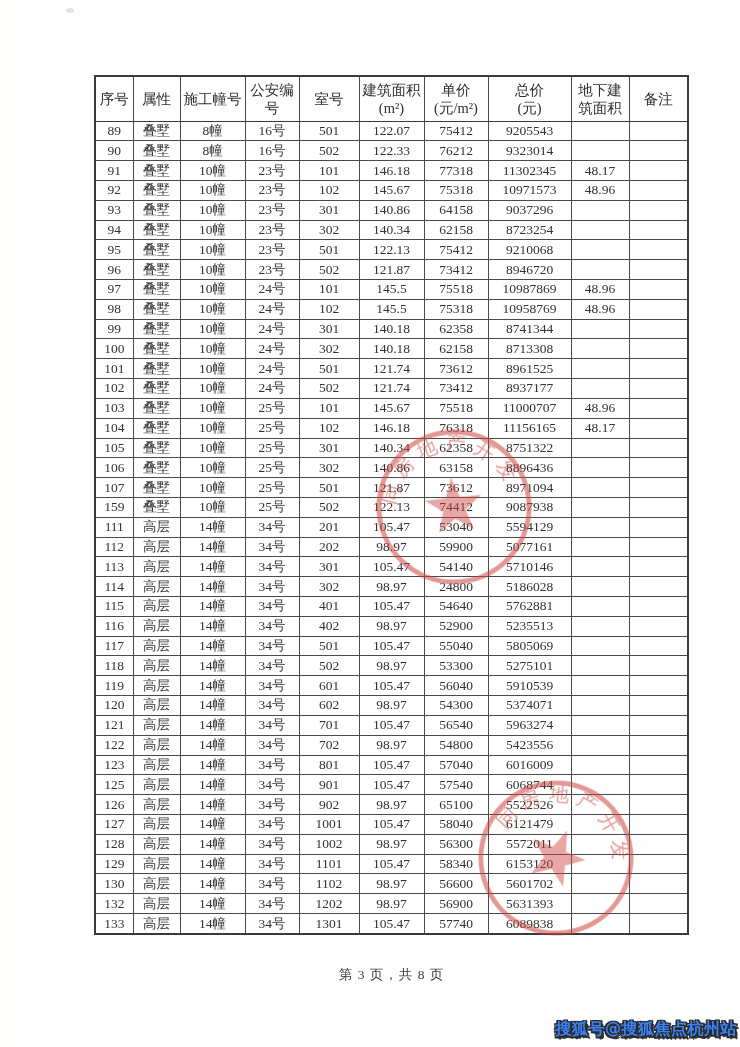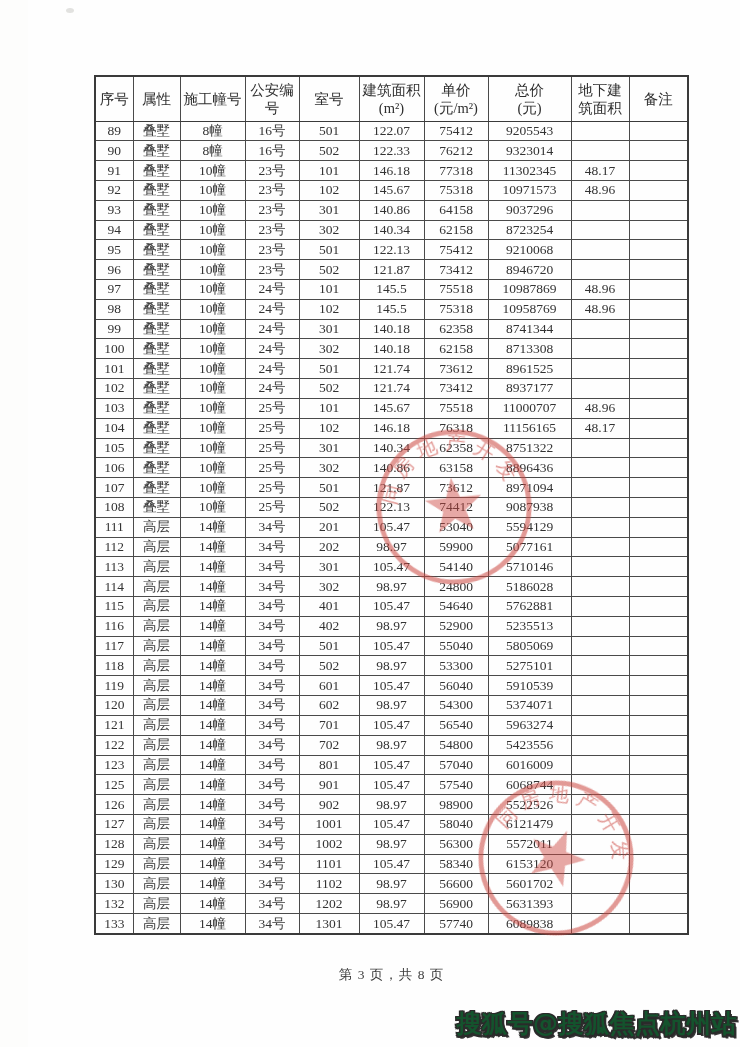--- a/index.html
+++ b/index.html
@@ -57,23 +57,23 @@
     pointer-events:none;
     opacity:0.55;
     filter:blur(0.3px);
   }
   .stamp-1 { left:347px; top:428px; transform:rotate(-6deg); }
   .stamp-2 { left:449px; top:779px; transform:rotate(22deg); }
   .watermark {
     position:absolute; right:3px; bottom:7px;
     font-family:"DejaVu Sans","Liberation Sans",sans-serif;
     font-weight:bold;
-    font-size:25px;
+    font-size:16px;
     letter-spacing:0.5px;
-    color:#14532d;
+    color:#3b82f6;
     text-shadow:
       -1.5px -1.5px 0 #2b2b2b, 1.5px -1.5px 0 #2b2b2b,
       -1.5px  1.5px 0 #2b2b2b, 1.5px  1.5px 0 #2b2b2b,
       -1.5px  0    0 #2b2b2b, 1.5px  0    0 #2b2b2b,
        0   -1.5px  0 #2b2b2b, 0    1.5px 0 #2b2b2b,
        2.5px 2.5px 0 #3a3a3a;
   }
 </style>
 </head>
 <body>
@@ -338,21 +338,21 @@
             <td>10幢</td>
             <td>25号</td>
             <td>501</td>
             <td>121.87</td>
             <td>73612</td>
             <td>8971094</td>
             <td></td>
             <td></td>
           </tr>
           <tr>
-            <td>108</td>
+            <td>159</td>
             <td>叠墅</td>
             <td>10幢</td>
             <td>25号</td>
             <td>502</td>
             <td>122.13</td>
             <td>74412</td>
             <td>9087938</td>
             <td></td>
             <td></td>
           </tr>
@@ -524,21 +524,21 @@
             <td></td>
             <td></td>
           </tr>
           <tr>
             <td>126</td>
             <td>高层</td>
             <td>14幢</td>
             <td>34号</td>
             <td>902</td>
             <td>98.97</td>
-            <td>98900</td>
+            <td>65100</td>
             <td>5522526</td>
             <td></td>
             <td></td>
           </tr>
           <tr>
             <td>127</td>
             <td>高层</td>
             <td>14幢</td>
             <td>34号</td>
             <td>1001</td>

